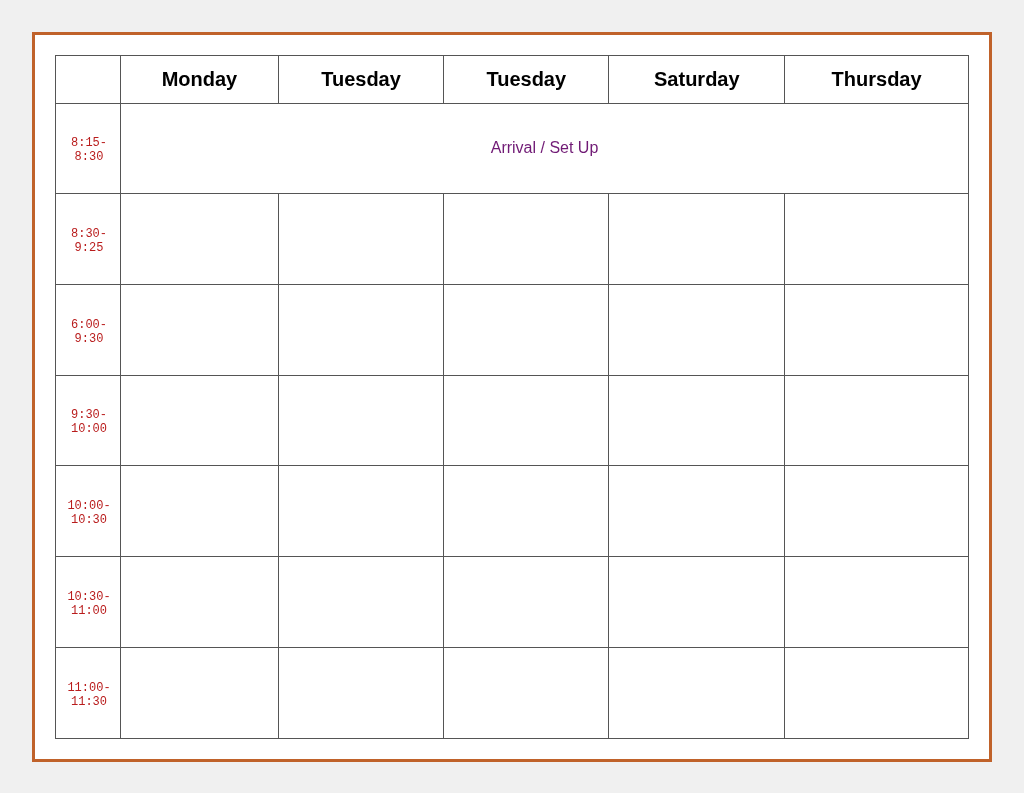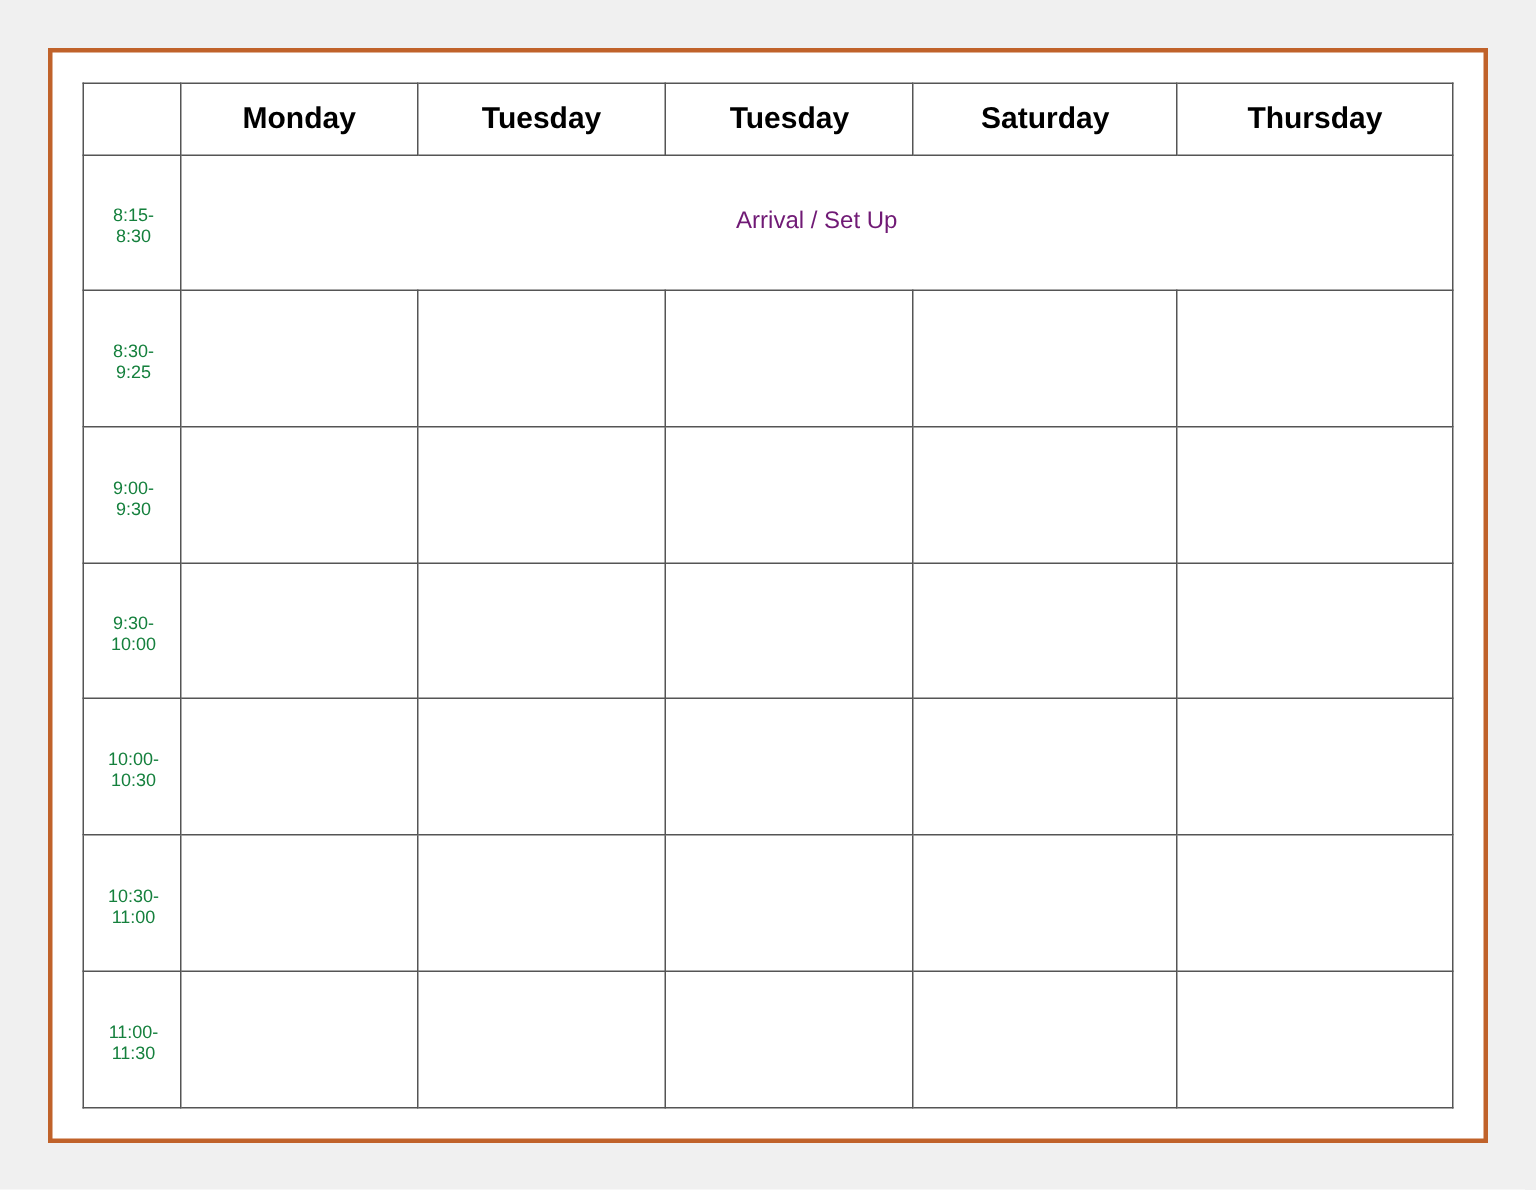--- a/index.html
+++ b/index.html
@@ -44,26 +44,27 @@
       font-weight: bold;
       font-size: 20px;
       padding: 12px 6px;
       background: white;
       margin-top: 27px;
     }
 
     .time-col {
       width: 65px;
       font-size: 12px;
-      color: #15803d;
+      color: #b91c1c;
       padding: 4px;
       text-align: left;
       vertical-align: top;
       padding-top: 8px;
       padding-left: 6px;
+      font-family: Liberation Mono, monospace;
     }
 
     .day-col {
       
     }
 
     .arrival-cell {
       font-size: 16px;
       color: #701a75;
       text-align: center;
@@ -104,21 +105,21 @@
         <td class="time-col" style="white-space: pre-line;">8:30-
 9:25</td>
         <td class="data-cell"></td>
         <td class="data-cell"></td>
         <td class="data-cell"></td>
         <td class="data-cell"></td>
         <td class="data-cell"></td>
       </tr>
 
       <tr>
-        <td class="time-col" style="white-space: pre-line;">9:00-
+        <td class="time-col" style="white-space: pre-line;">6:00-
 9:30</td>
         <td class="data-cell"></td>
         <td class="data-cell"></td>
         <td class="data-cell"></td>
         <td class="data-cell"></td>
         <td class="data-cell"></td>
       </tr>
 
       <tr>
         <td class="time-col" style="white-space: pre-line;">9:30-

